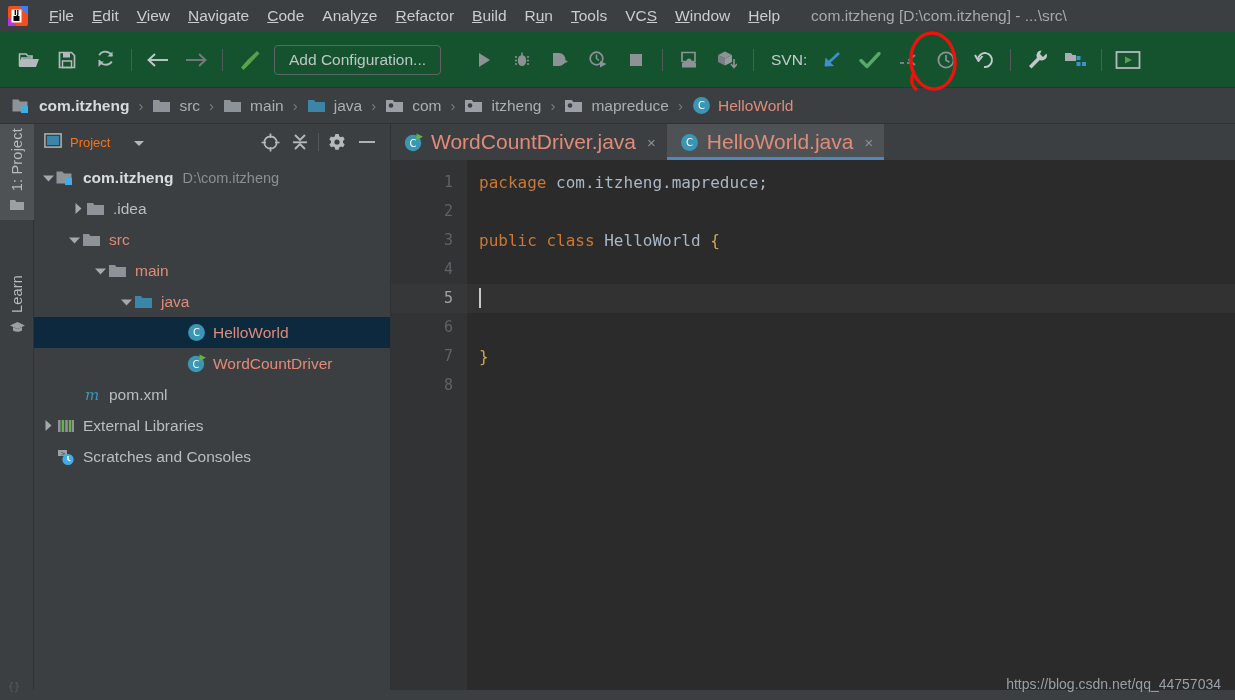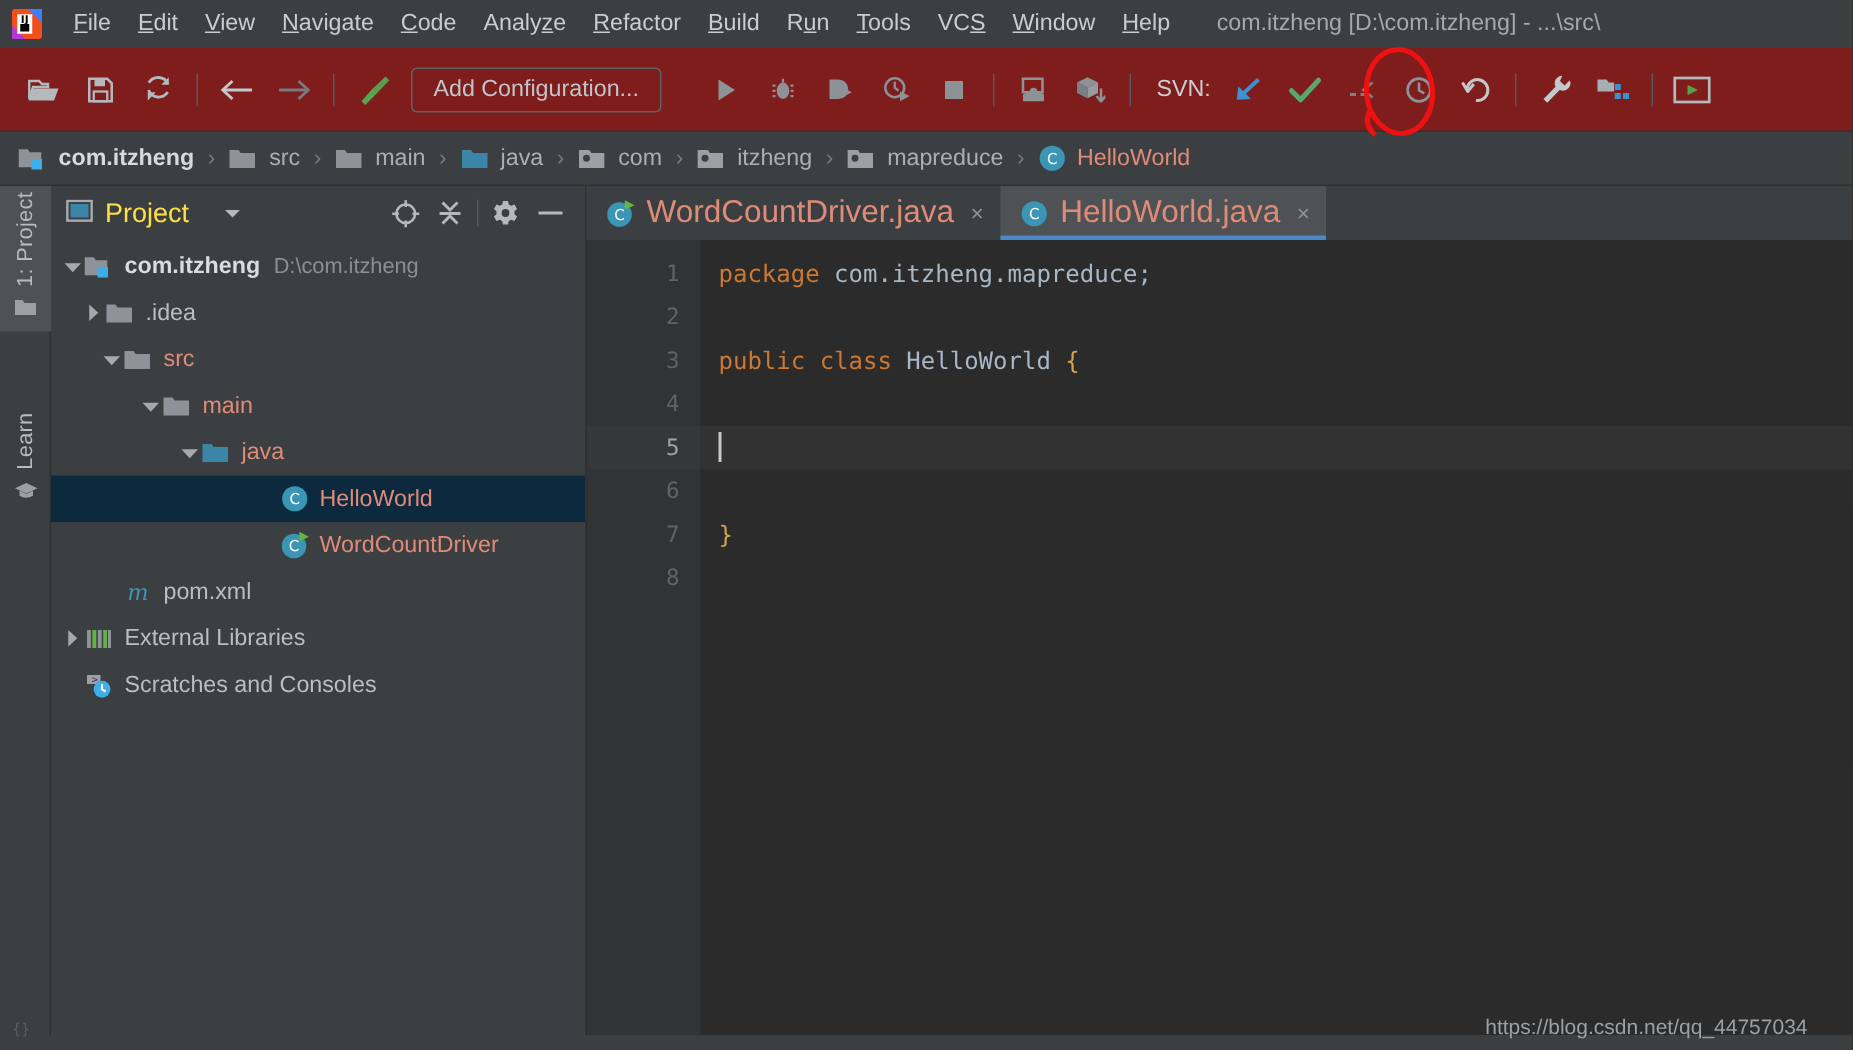--- a/index.html
+++ b/index.html
@@ -24,21 +24,21 @@
   }
   .menu-item .u { text-decoration:underline; }
   .win-title {
     margin-left:22px; font-size:15.5px; color:#a4a9ad; white-space:nowrap;
     overflow:hidden; flex:1;
   }
 
   
   .toolbar {
     height:56px; display:flex; align-items:center;
-    background:#7f1d1d; padding-left:10px; border-bottom:1px solid #2f3133;
+    background:#14532d; padding-left:10px; border-bottom:1px solid #2f3133;
   }
   .tb { width:38px; height:34px; display:flex; align-items:center; justify-content:center; flex:none; }
   .tb svg { display:block; }
   .tbsep { width:1px; height:22px; background:#55585a; margin:0 7px; flex:none; }
   .addconf {
     height:30px; border:1px solid #5e6366; border-radius:4px;
     display:flex; align-items:center; padding:0 14px; margin-left:6px;
     color:#c0c5c9; font-size:15.5px; background:transparent; white-space:nowrap;
   }
   .svn-label { font-size:15.5px; color:#c8cdd2; margin:0 6px 0 10px; white-space:nowrap; }
@@ -79,21 +79,21 @@
   }
   .vtab.active { background:#4e5254; }
   .vtab .vico { padding:3px 0 5px; }
 
   
   .project {
     width:357px; background:#3c3f41; flex:none; display:flex; flex-direction:column;
     border-right:1px solid #2f3133;
   }
   .phead { height:36px; display:flex; align-items:center; padding:0 8px 0 10px; }
-  .phead .ptitle { font-size:18px; color:#fde047; margin:0 22px 0 8px; }
+  .phead .ptitle { font-size:13px; color:#f97316; margin:0 22px 0 8px; }
   .phead .spacer { flex:1; }
   .ptool { width:30px; height:26px; display:flex; align-items:center; justify-content:center; }
   .psep { width:1px; height:18px; background:#55585a; margin:0 3px; }
 
   .tree { flex:1; overflow:hidden; padding-top:2px; }
   .node {
     height:31px; display:flex; align-items:center; white-space:nowrap; position:relative;
   }
   .node.sel { background:#0d293e; }
   .arrow { width:16px; height:16px; flex:none; display:flex; align-items:center; justify-content:center; }
@@ -138,21 +138,21 @@
   .pl { color:#a9b7c6; }
   .cls2 { color:#a9b7c6; }
   .brc { color:#d0a44c; }
   .caret {
     display:inline-block; width:2px; height:20px; background:#c8c8c8;
     vertical-align:-4px;
   }
   .gut-cur-bg { position:absolute; left:0; right:0; height:29px; background:#353739; }
 
   .watermark {
-    position:absolute; right:30px; bottom:8px; font-size:14px; color:#9aa0a5;
+    position:absolute; right:14px; bottom:8px; font-size:14px; color:#9aa0a5;
     font-family:"Liberation Sans", sans-serif;
   }
   .botleft { position:absolute; left:6px; bottom:4px; opacity:.55; }
 </style>
 </head>
 <body>
 
 <div class="app">
 
   <div class="menubar">
@@ -505,21 +505,21 @@
               <span style="display: inline-flex; align-items: center;">
                 <svg width="20" height="16" viewBox="0 0 20 16">
                   <path d="M0.5 1.5 h6 l1.4 2 H15.5 v10 H0.5 z" fill="#8d9399"></path>
                   <rect x="9" y="8" width="7" height="7" fill="#3daee9"></rect>
                 </svg>
               </span>
             </span>
             <span class="ntx b">com.itzheng</span>
             <span class="npath">D:\com.itzheng</span>
           </div>
-          <div class="node" style="padding-left: 20px;">
+          <div class="node" style="padding-left: 36px;">
             <span class="arrow">
               <svg width="10" height="13" viewBox="0 0 10 13">
                 <path d="M2.5 1 L8.5 6.5 L2.5 12 z" fill="#a4a9ad"></path>
               </svg>
             </span>
             <span class="nico">
               <span style="display: inline-flex; align-items: center;">
                 <svg width="20" height="16" viewBox="0 0 20 16">
                   <path d="M1 2 h6 l1.4 2 H18 v10 H1 z" fill="#8d9399"></path>
                 </svg>

